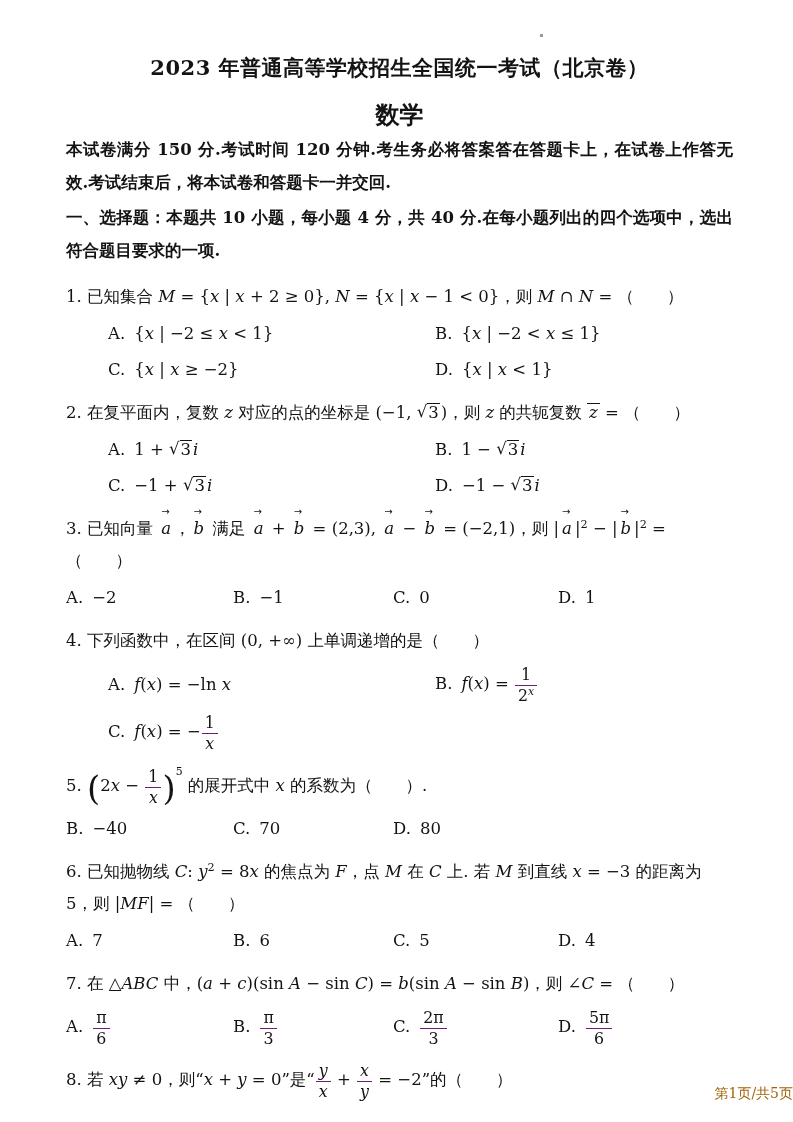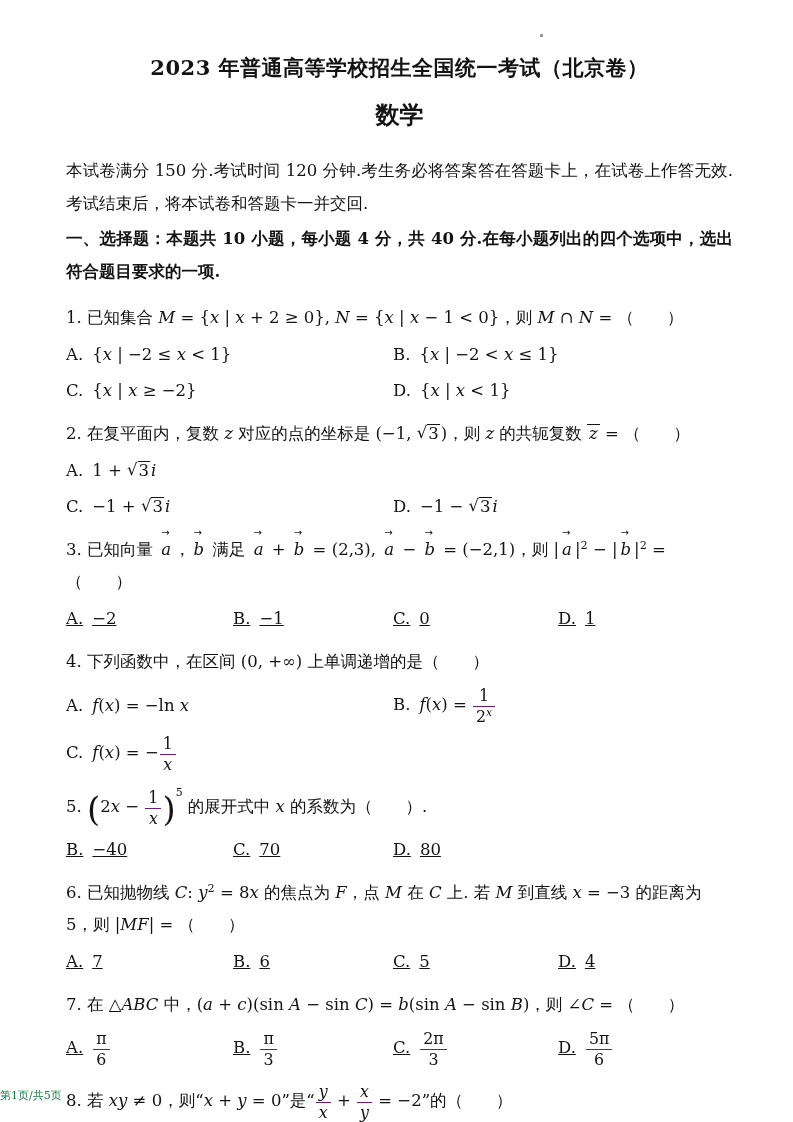--- a/index.html
+++ b/index.html
@@ -8,43 +8,43 @@
     width: 793px; height: 1122px;
     background: #ffffff; color: #131313;
     font-family: "DejaVu Serif", "Liberation Serif", serif;
     font-size: 16.5px;
     overflow: hidden;
   }
   .page { position: relative; width: 100%; height: 100%; padding: 28px 60px 0 66px; }
   .speck { position: absolute; left: 540px; top: 34px; width: 3px; height: 3px; background: #9a9a9a; }
   .title { margin: 26px 0 0; text-align: center; font-size: 21px; font-weight: 700; letter-spacing: 0.5px; }
   .subtitle { margin: 17px 0 0; text-align: center; font-size: 24px; font-weight: 700; }
-  .intro { margin: 23px 0 0; font-weight: 400; line-height: 2.0; text-align: justify; }
+  .intro { margin: 2px 0 0; font-weight: 700; line-height: 2.0; text-align: justify; }
   .section { margin: 2px 0 0; font-weight: 700; line-height: 2.0; text-align: justify; }
   .question { margin-top: 14px; }
   .stem { line-height: 1.9; }
   .opts { display: grid; margin-top: 9px; align-items: center; line-height: 1.6; }
-  .c2 { grid-template-columns: 327px 1fr; }
-  .c4 { grid-template-columns: 167px 160px 165px 1fr; text-decoration: underline; }
+  .c2 { grid-template-columns: 327px 1fr; margin-left: 42px; }
+  .c4 { grid-template-columns: 167px 160px 165px 1fr; }
   .opt { white-space: nowrap; }
   .olab { margin-right: 9px; }
   i { font-style: italic; }
   sup { font-size: 0.68em; line-height: 0; }
   sup.hsup { position: relative; top: -0.85em; font-size: 0.66em; }
   .frac { display: inline-block; vertical-align: -0.75em; text-align: center; line-height: 1.15; font-size: 0.96em; margin: 0 1px; }
   .fn { display: block; padding: 0 3px 1px; }
   .fd { display: block; border-top: 1px solid #701a75; padding: 1px 3px 0; }
   .sqrt { display: inline-block; white-space: nowrap; margin-right: 1px; }
   .sq { display: inline-block; border-top: 1px solid #131313; line-height: 1.15; padding: 0 1px; }
   .rg { display: inline-block; transform: translateY(-1px); }
   .vec { position: relative; display: inline-block; margin: 0 2px; padding: 0 1px; }
   .va { position: absolute; left: 8%; top: -0.62em; font-size: 0.6em; line-height: 1; font-style: normal; font-family: "DejaVu Sans", sans-serif; }
   .ov { display: inline-block; border-top: 1px solid #131313; line-height: 1.1; padding: 0 2px; }
   .bigp { font-size: 2.05em; font-weight: 400; vertical-align: -0.28em; line-height: 0; display: inline-block; }
-  .footer { position: absolute; left: 0; right: 0; bottom: 19px; text-align: left; font-size: 11px; color: #15803d; }
+  .footer { position: absolute; left: 0; right: 0; bottom: 19px; text-align: right; font-size: 14px; color: #a16207; }
 </style>
 </head>
 <body>
 
 <div class="page">
   <div class="speck"></div>
   <h1 class="title">2023 年普通高等学校招生全国统一考试（北京卷）</h1>
   <h2 class="subtitle">数学</h2>
   <p class="intro">本试卷满分 150 分.考试时间 120 分钟.考生务必将答案答在答题卡上，在试卷上作答无效.考试结束后，将本试卷和答题卡一并交回.</p>
   <p class="section">一、选择题：本题共 10 小题，每小题 4 分，共 40 分.在每小题列出的四个选项中，选出符合题目要求的一项.</p>
@@ -57,20 +57,21 @@
         </div>
         <div class="opts c2">
           <span class="opt"><span class="olab">C.</span><span class="obody">{<i>x</i> | <i>x</i> ≥ −2}</span></span>
           <span class="opt"><span class="olab">D.</span><span class="obody">{<i>x</i> | <i>x</i> &lt; 1}</span></span>
         </div>
       </div>
       <div class="question">
         <div class="stem">2. 在复平面内，复数 <i>z</i> 对应的点的坐标是 (−1, <span class="sqrt"><span class="rg">√</span><span class="sq">3</span></span>)，则 <i>z</i> 的共轭复数 <span class="ov"><i>z</i></span> = （　　）</div>
         <div class="opts c2">
           <span class="opt"><span class="olab">A.</span><span class="obody">1 + <span class="sqrt"><span class="rg">√</span><span class="sq">3</span></span><i>i</i></span></span>
+          <span class="opt"><span class="olab">B.</span><span class="obody">1 − <span class="sqrt"><span class="rg">√</span><span class="sq">3</span></span><i>i</i></span></span>
         </div>
         <div class="opts c2">
           <span class="opt"><span class="olab">C.</span><span class="obody">−1 + <span class="sqrt"><span class="rg">√</span><span class="sq">3</span></span><i>i</i></span></span>
           <span class="opt"><span class="olab">D.</span><span class="obody">−1 − <span class="sqrt"><span class="rg">√</span><span class="sq">3</span></span><i>i</i></span></span>
         </div>
       </div>
       <div class="question">
         <div class="stem">3. 已知向量 <span class="vec"><span class="va">→</span><i>a</i></span>，<span class="vec"><span class="va">→</span><i>b</i></span> 满足 <span class="vec"><span class="va">→</span><i>a</i></span> + <span class="vec"><span class="va">→</span><i>b</i></span> = (2,3), <span class="vec"><span class="va">→</span><i>a</i></span> − <span class="vec"><span class="va">→</span><i>b</i></span> = (−2,1)，则 |<span class="vec"><span class="va">→</span><i>a</i></span>|<sup>2</sup> − |<span class="vec"><span class="va">→</span><i>b</i></span>|<sup>2</sup> = （　　）</div>
         <div class="opts c4">
           <span class="opt"><span class="olab">A.</span><span class="obody">−2</span></span>

